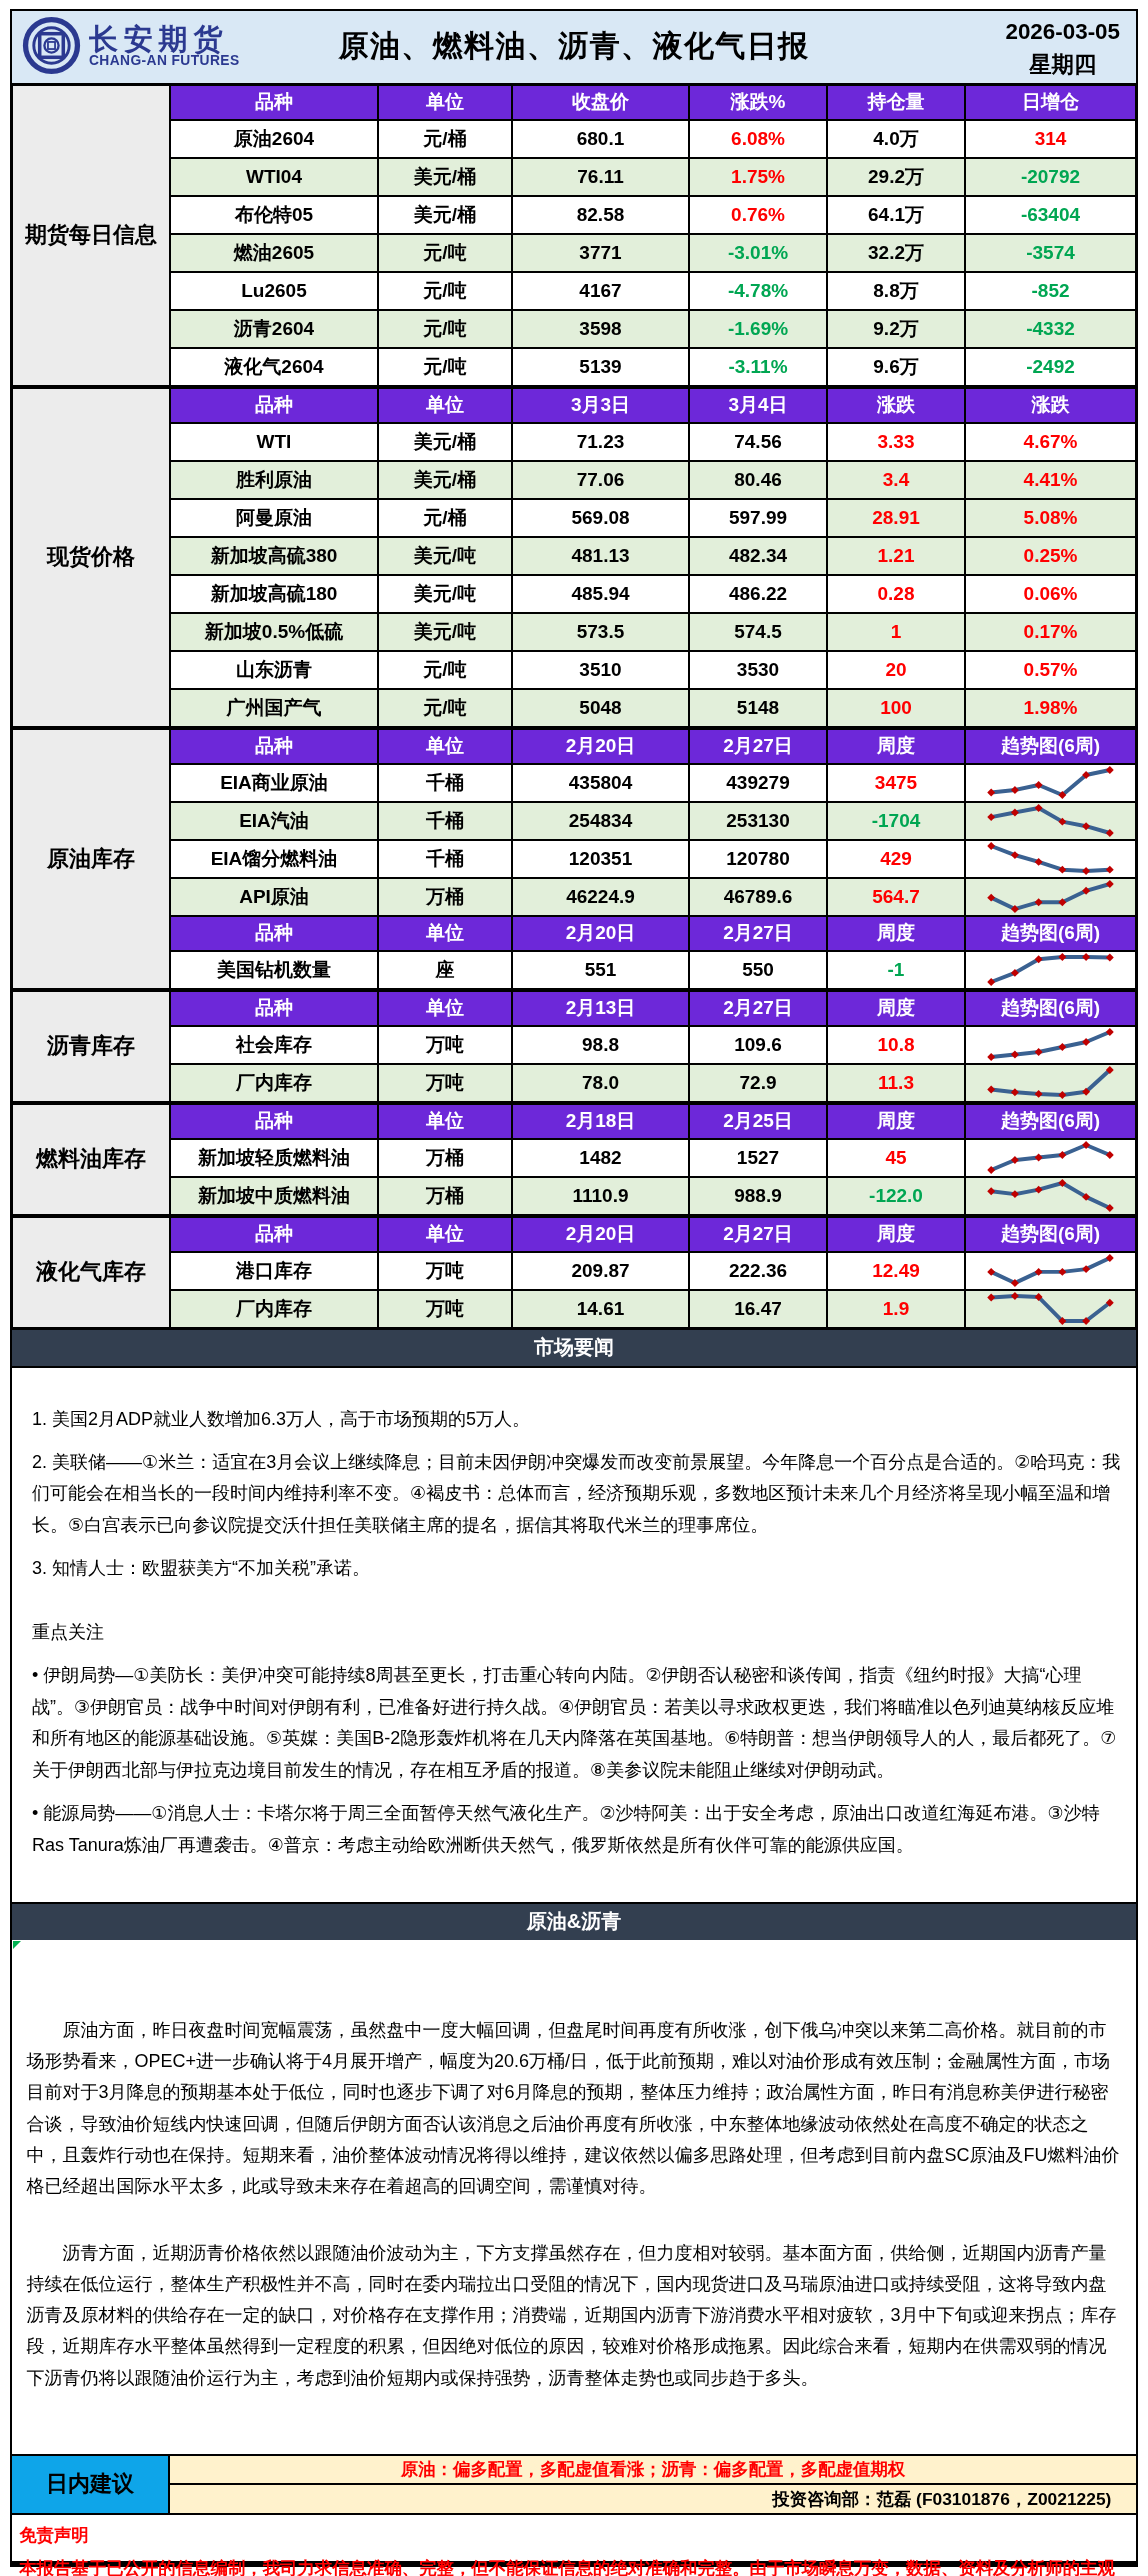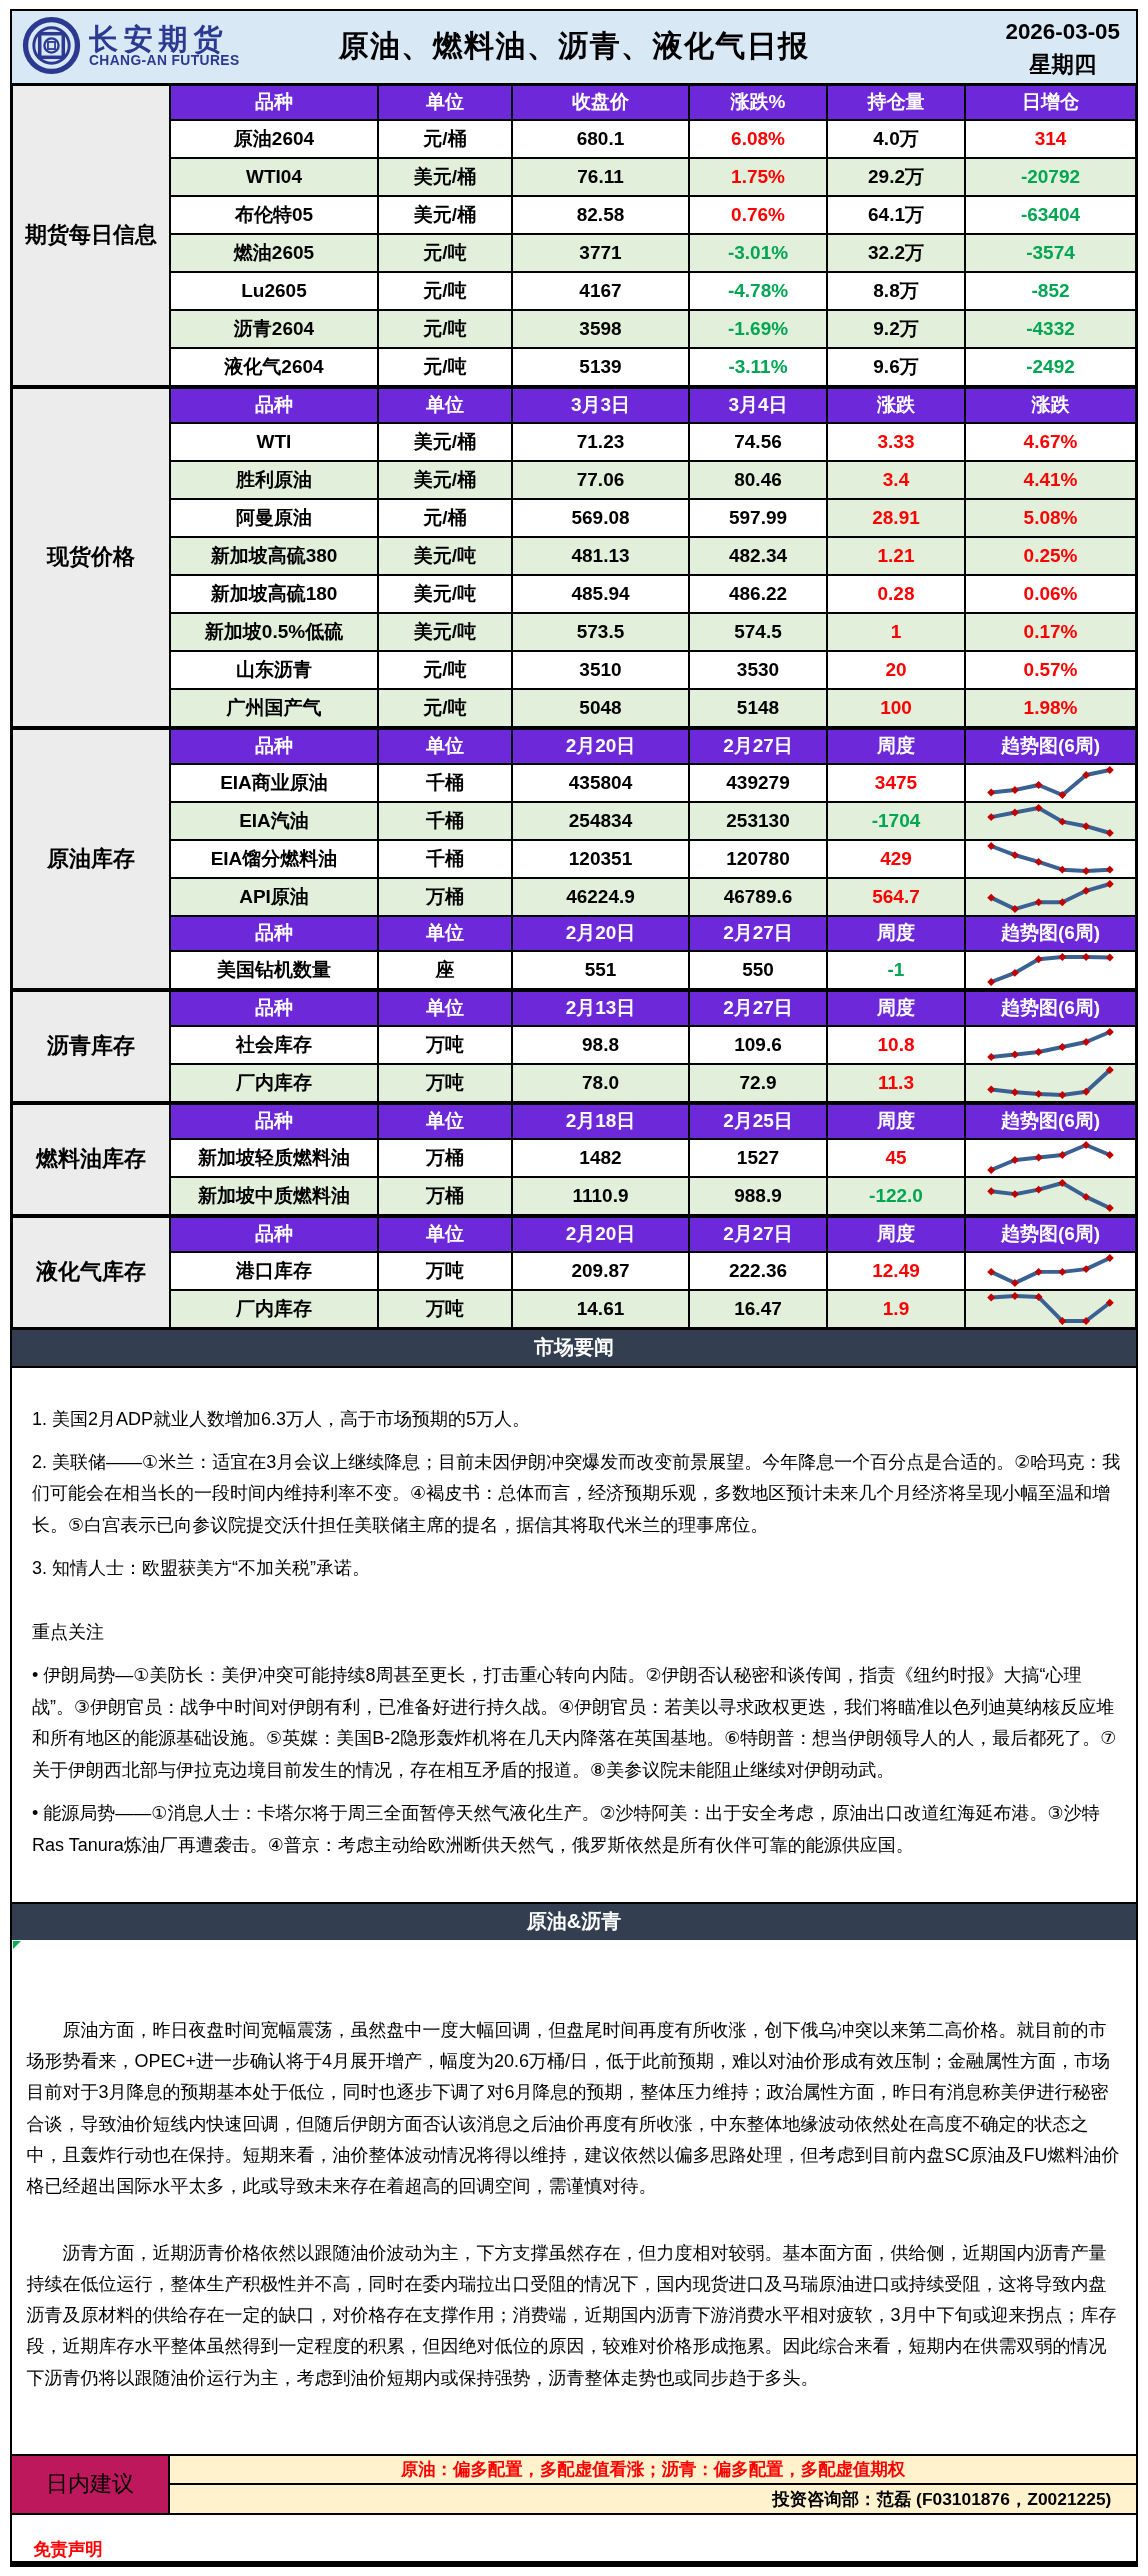--- a/index.html
+++ b/index.html
@@ -38,30 +38,30 @@
         display:flex;align-items:center;justify-content:center;border-top:2.2px solid #000;}
   .news{padding:36px 13px 29px 20px;min-height:402px;box-sizing:border-box;border-top:2.2px solid #000;}
   .news p{margin:0 0 11.6px 0;font-size:18px;line-height:1.75;color:#000;}
   .news p.focus-title{margin-top:33px;}
   .oil{position:relative;padding:75px 14.5px 14.5px 14.5px;min-height:514px;box-sizing:border-box;}
   .oil p{margin:0 0 35px 0;font-size:18px;line-height:1.74;color:#000;text-indent:2em;}
   .notetri{position:absolute;left:1.4px;top:1.4px;width:0;height:0;border-top:8.7px solid #00B050;border-right:8.7px solid transparent;}
 
   
   .advice{display:grid;grid-template-columns:158px 1fr;border-top:2.9px solid #000;border-bottom:2.9px solid #000;}
-  .alabel{background:#be185d;display:flex;align-items:center;justify-content:center;
-          font-size:22px;font-weight:normal;border-right:2.2px solid #000;}
+  .alabel{background:#0ea5e9;display:flex;align-items:center;justify-content:center;
+          font-size:22px;font-weight:bold;border-right:2.2px solid #000;}
   .a1{background:#FFF2CC;height:27.5px;display:flex;align-items:center;justify-content:center;
       color:#FF0000;font-weight:bold;font-size:17.4px;border-bottom:2.2px solid #000;}
   .a2{background:#FFF2CC;height:27.5px;display:flex;align-items:center;justify-content:flex-end;
       padding-right:24.6px;color:#000;font-weight:bold;font-size:17.4px;}
 
   
   .disc{padding:5.8px 7.2px 4.3px 7.2px;}
-  .disc p{margin:14px;color:#FF0000;font-weight:bold;font-size:17.4px;line-height:1.8;}
+  .disc p{margin:0;color:#FF0000;font-weight:bold;font-size:17.4px;line-height:1.8;}
   .disc .dt{margin-bottom:1.4px;}
 </style>
 </head>
 <body>
 
 <div class="wrap">
   <div class="page">
 
     <div class="topbar">
       <div class="logo">

